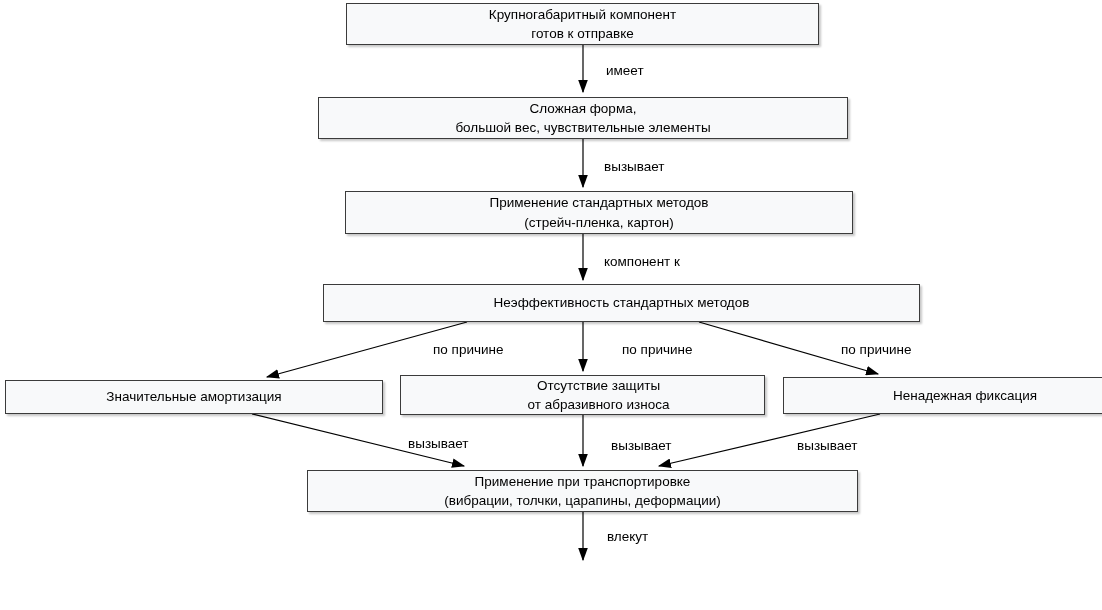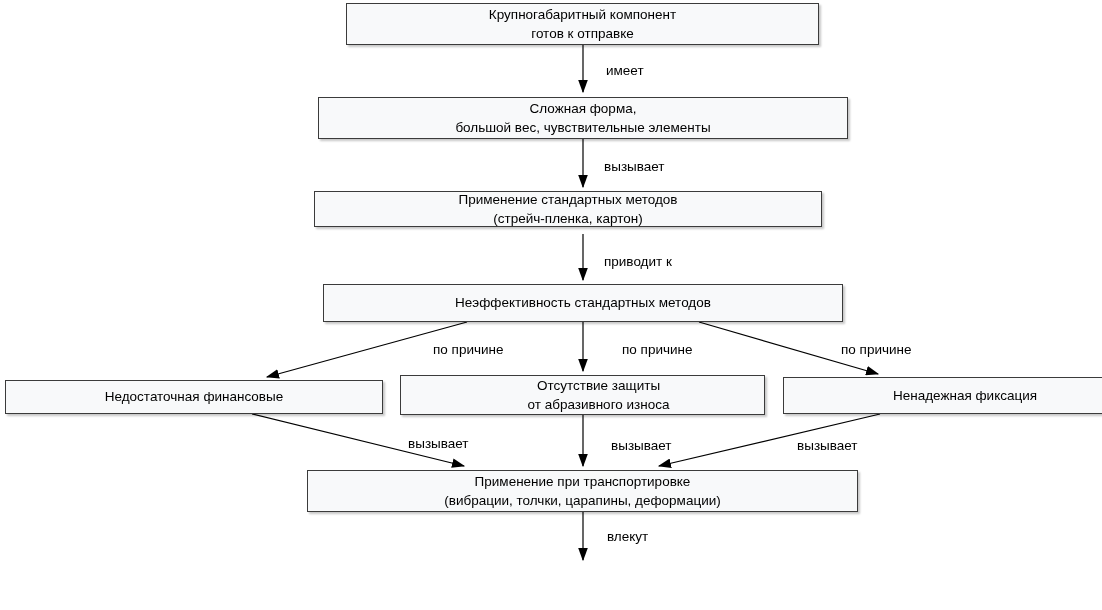--- a/index.html
+++ b/index.html
@@ -40,22 +40,22 @@
   .edge-label {
     position: absolute;
     font-size: 13.5px;
     line-height: 1;
     color: #000000;
     white-space: nowrap;
   }
   
   #n-component-ready      { left: 346px; top:   3px; width: 473px; height: 42px; }
   #n-properties           { left: 318px; top:  97px; width: 530px; height: 42px; }
-  #n-standard-methods     { left: 314px; top: 191px; width: 508px; height: 36px; }
-  #n-ineffectiveness      { left: 323px; top: 284px; width: 520px; height: 38px; }
+  #n-standard-methods     { left: 345px; top: 191px; width: 508px; height: 43px; }
+  #n-ineffectiveness      { left: 323px; top: 284px; width: 597px; height: 38px; }
   #n-insufficient-cushion { left:   5px; top: 380px; width: 378px; height: 34px; }
   #n-no-abrasion          { left: 400px; top: 375px; width: 365px; height: 40px; padding-left: 32px; }
   #n-unreliable-fixation  { left: 783px; top: 377px; width: 364px; height: 37px; }
   #n-transport-damage     { left: 307px; top: 470px; width: 551px; height: 42px; }
   #n-financial-losses     { left: 340px; top: 564px; width: 484px; height: 42px; }
   
   #l-has          { left: 606px; top:  64px; }
   #l-requires     { left: 604px; top: 160px; }
   #l-leads-to     { left: 604px; top: 255px; }
   #l-due-left     { left: 433px; top: 343px; }
@@ -91,30 +91,30 @@
     </g>
   </svg>
 
   <div class="node" id="n-component-ready">Крупногабаритный компонент
 готов к отправке</div>
   <div class="node" id="n-properties">Сложная форма,
 большой вес, чувствительные элементы</div>
   <div class="node" id="n-standard-methods">Применение стандартных методов
 (стрейч-пленка, картон)</div>
   <div class="node" id="n-ineffectiveness">Неэффективность стандартных методов</div>
-  <div class="node" id="n-insufficient-cushion">Недостаточная финансовые</div>
+  <div class="node" id="n-insufficient-cushion">Значительные амортизация</div>
   <div class="node" id="n-no-abrasion">Отсутствие защиты
 от абразивного износа</div>
   <div class="node" id="n-unreliable-fixation">Ненадежная фиксация</div>
   <div class="node" id="n-transport-damage">Применение при транспортировке
 (вибрации, толчки, царапины, деформации)</div>
 
   <div class="edge-label" id="l-has">имеет</div>
   <div class="edge-label" id="l-requires">вызывает</div>
-  <div class="edge-label" id="l-leads-to">приводит к</div>
+  <div class="edge-label" id="l-leads-to">компонент к</div>
   <div class="edge-label" id="l-due-left">по причине</div>
   <div class="edge-label" id="l-due-mid">по причине</div>
   <div class="edge-label" id="l-due-right">по причине</div>
   <div class="edge-label" id="l-causes-left">вызывает</div>
   <div class="edge-label" id="l-causes-mid">вызывает</div>
   <div class="edge-label" id="l-causes-right">вызывает</div>
   <div class="edge-label" id="l-entail">влекут</div>
 
 </div>
 

